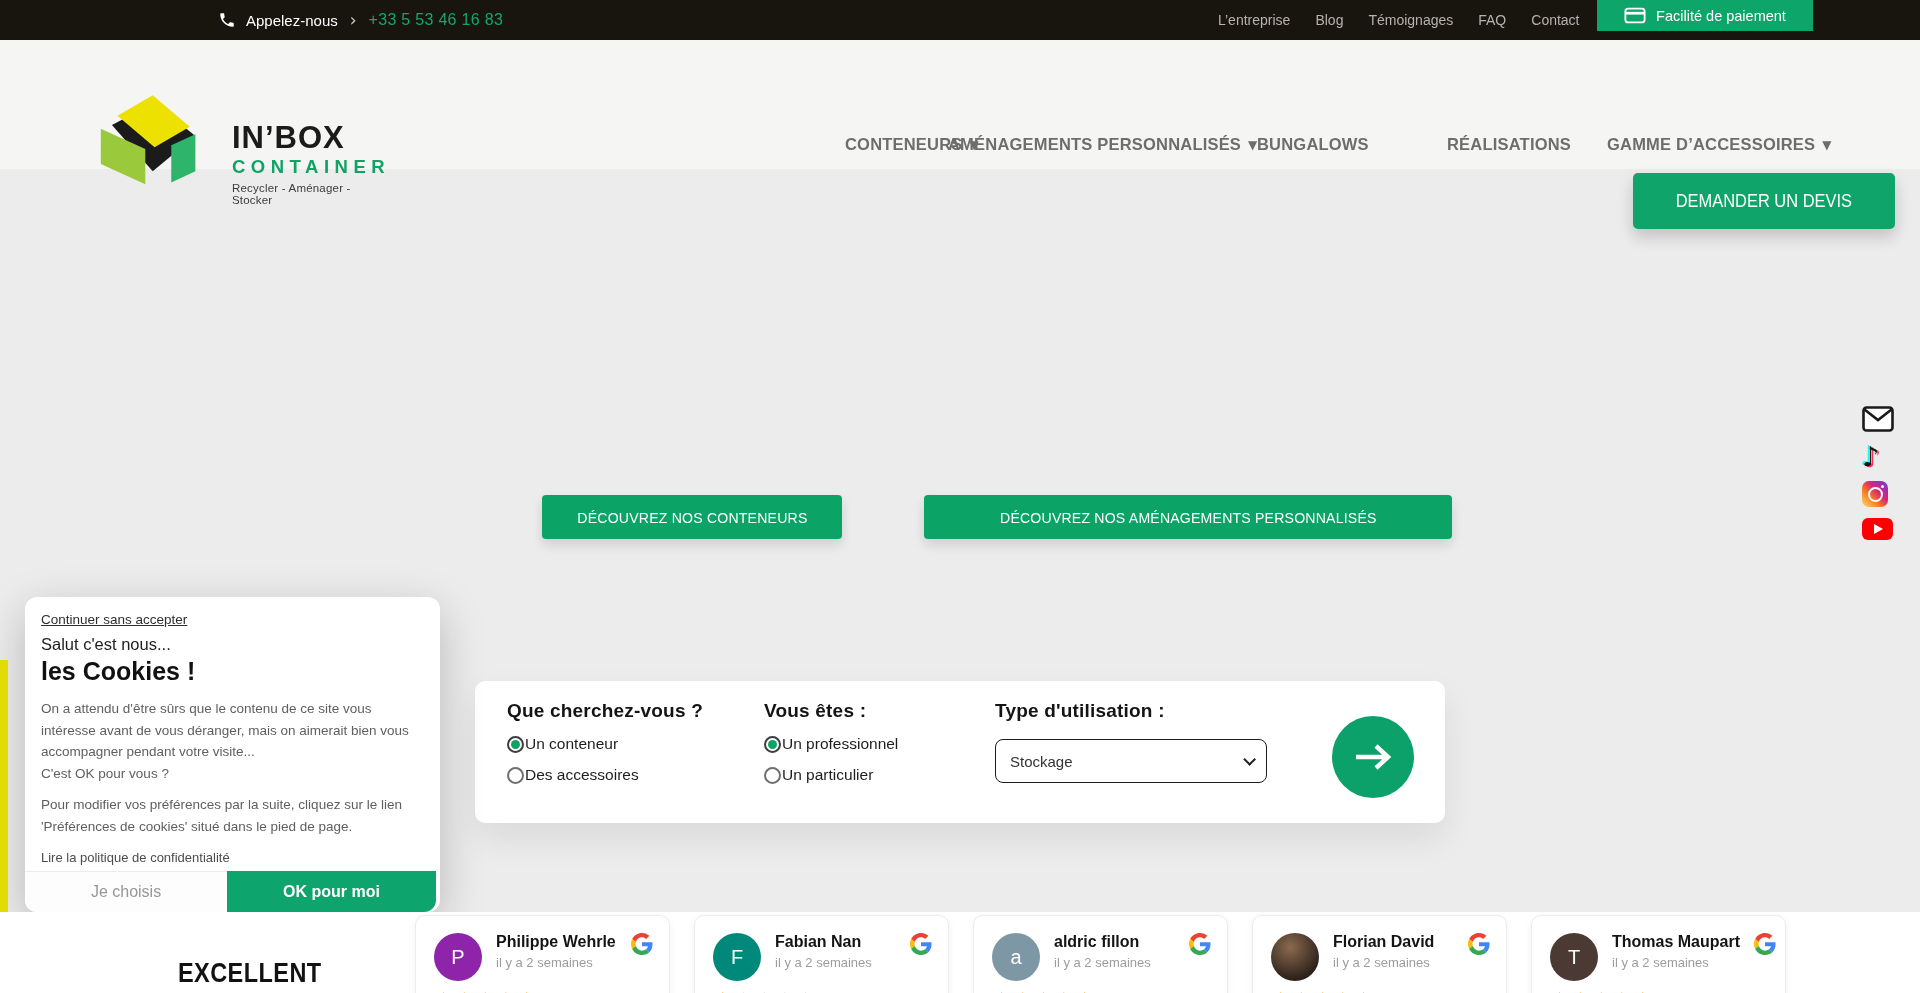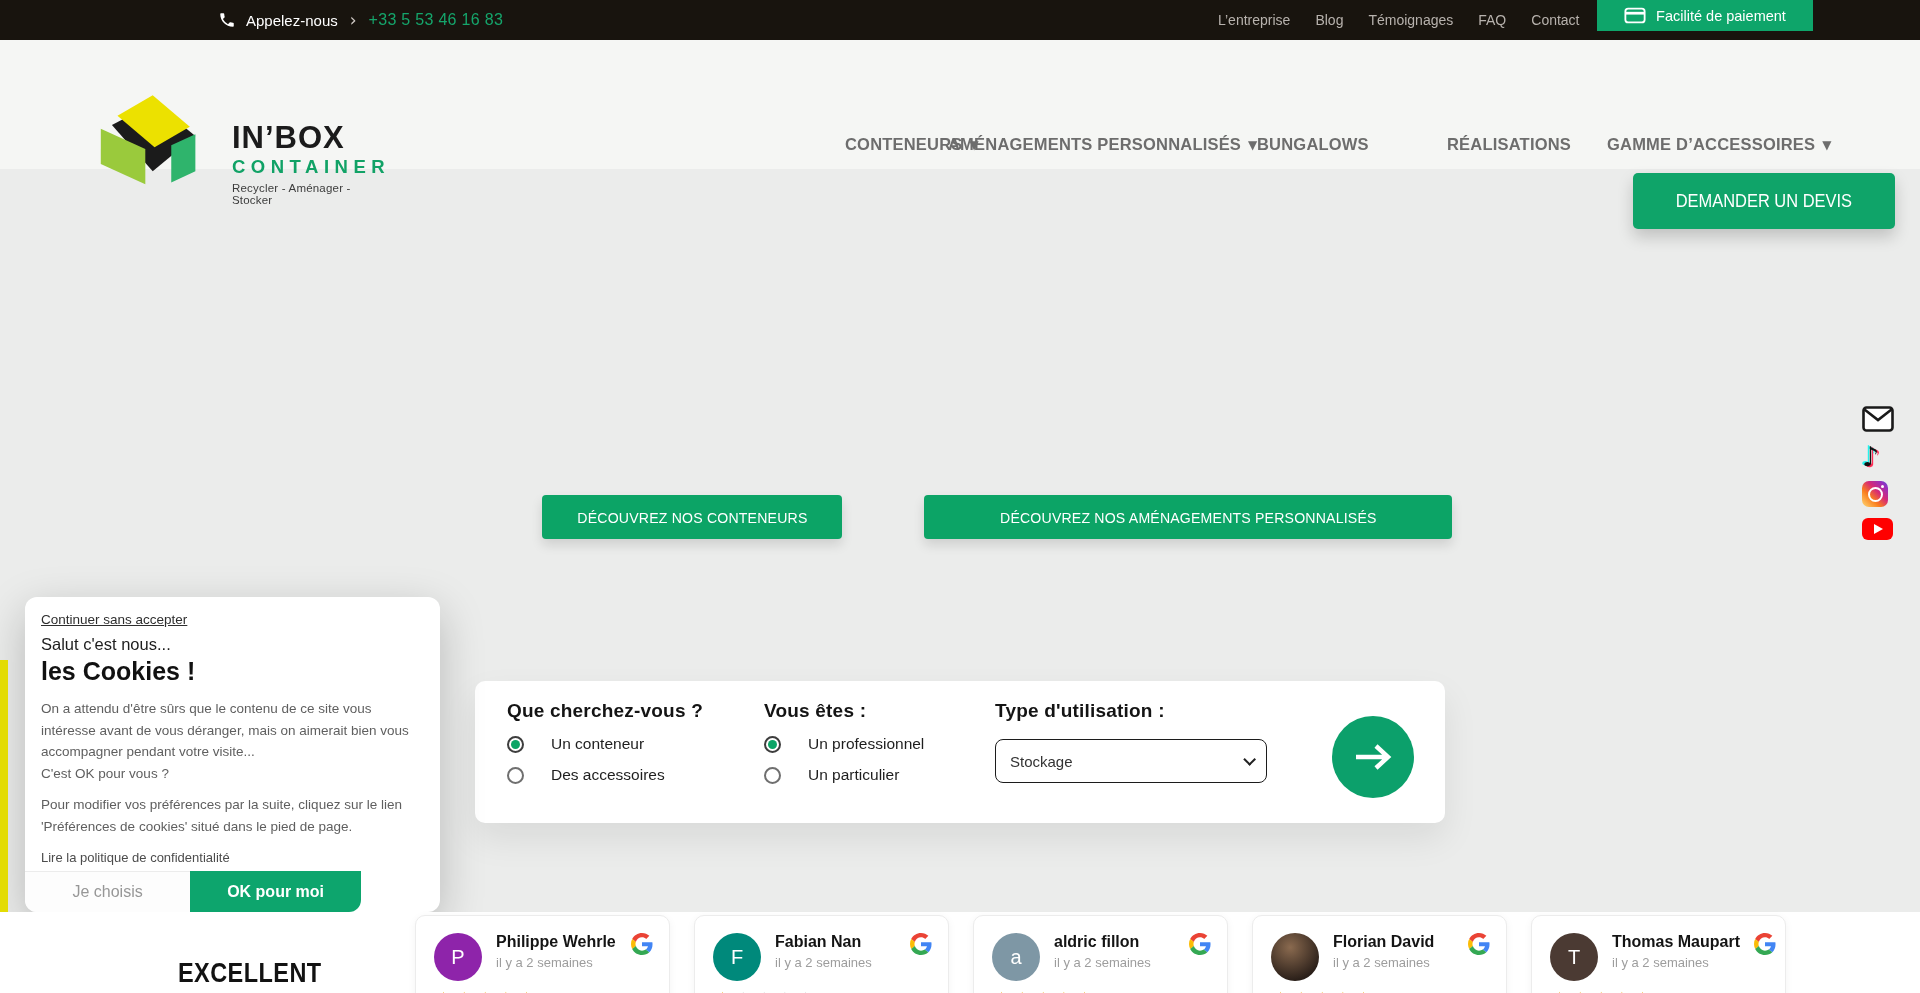--- a/index.html
+++ b/index.html
@@ -51,21 +51,21 @@
   .icon-youtube::before { content:""; position:absolute; left:12px; top:6px; border-left:9px solid #fff; border-top:5px solid transparent; border-bottom:5px solid transparent; }
 
   
   .finder { position:absolute; left:475px; top:681px; width:970px; height:142px; background:#fff; border-radius:10px;
             box-shadow:0 16px 35px rgba(0,0,0,.08); }
   .finder-group { position:absolute; top:19px; }
   .finder-group.g1 { left:32px; }
   .finder-group.g2 { left:289px; }
   .finder-group.g3 { left:520px; }
   .finder-label { font-size:19px; font-weight:bold; color:#141414; letter-spacing:.2px; }
-  .radio-row { display:flex; align-items:center; gap:27px; margin-top:13px; cursor:pointer; }
+  .radio-row { display:flex; align-items:center; gap:1px; margin-top:13px; cursor:pointer; }
   .radio { width:17px; height:17px; border:2px solid #6f6f6f; border-radius:50%; position:relative; flex:0 0 17px; }
   .radio[data-checked="true"] { border-color:#3d3d3d; }
   .radio[data-checked="true"]::after { content:""; position:absolute; left:2px; top:2px; width:9px; height:9px; border-radius:50%; background:#0ca466; }
   .radio-label { font-size:15.5px; color:#1e1e1e; }
   .usage-select { margin-top:17px; width:272px; height:44px; border:1.5px solid #1c1c1c; border-radius:8px; background:#fff;
                   display:flex; align-items:center; padding:0 14px; cursor:pointer; }
   .usage-value { font-size:15px; color:#333; flex:1; }
   .select-chev { width:9px; height:9px; border-right:2px solid #222; border-bottom:2px solid #222; transform:rotate(45deg) translateY(-3px); }
   .finder-go { position:absolute; left:857px; top:35px; width:82px; height:82px; border-radius:50%; border:none; background:#0ca06b;
                display:flex; align-items:center; justify-content:center; cursor:pointer; }
@@ -75,21 +75,21 @@
                   box-shadow:0 14px 45px rgba(0,0,0,.22); padding:13px 16px 0 16px; }
   .cookie-skip { font-size:13.5px; color:#2e2e2e; text-decoration:underline; cursor:pointer; display:inline-block; }
   .cookie-greeting { font-size:16.5px; color:#1d1d1d; margin-top:7px; }
   .cookie-title { font-size:25px; font-weight:800; color:#111; margin-top:3px; }
   .cookie-body { font-size:13.5px; color:#5f5f5f; line-height:1.6; margin-top:12px; }
   .cookie-body2 { font-size:13.5px; color:#5f5f5f; line-height:1.6; margin-top:10px; }
   .cookie-privacy { font-size:13px; color:#4c4c4c; margin-top:12px; cursor:pointer; display:inline-block; }
   .cookie-consent { text-align:center; font-size:12.5px; color:#8d8d8d; margin-top:11px; }
   .consent-check { color:#9a9a9a; font-size:12px; }
   .consent-brand { color:#7d7d7d; font-size:14.5px; letter-spacing:.5px; }
-  .cookie-actions { position:absolute; left:0; bottom:0; width:336px; height:41px; display:flex; }
+  .cookie-actions { position:absolute; left:0; bottom:0; width:411px; height:41px; display:flex; }
   .btn-choose { width:204px; height:41px; background:#fdfdfd; border:none; border-top:1px solid #ececec; color:#979797; font-size:16px;
                 cursor:pointer; border-radius:0 0 0 12px; font-family:"Liberation Sans",sans-serif; }
   .btn-accept { width:211px; height:41px; background:#0da56d; border:none; color:#fff; font-size:16px; font-weight:bold;
                 cursor:pointer; border-radius:0 0 12px 0; font-family:"Liberation Sans",sans-serif;text-align:center; }
 
   
   .yellow-stripe { position:absolute; left:0; top:660px; width:8px; height:333px; background:#e3dc04; }
   .cookie-fab { position:absolute; left:22px; top:934px; width:48px; height:48px; border-radius:50%; background:#0fa767; border:none;
                 color:#fff; font-size:22px; cursor:pointer; box-shadow:0 5px 12px rgba(0,0,0,.25); line-height:1; }
 

